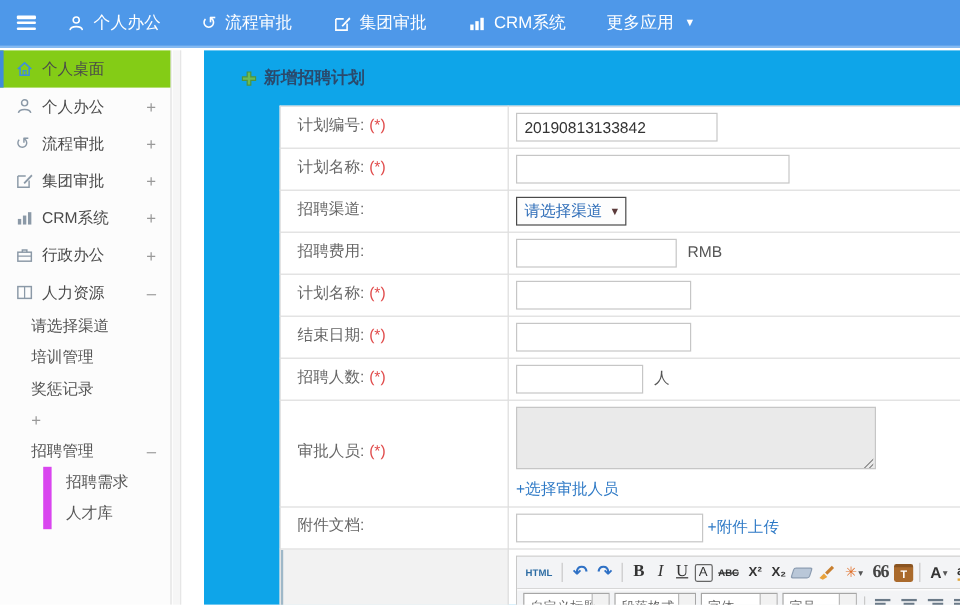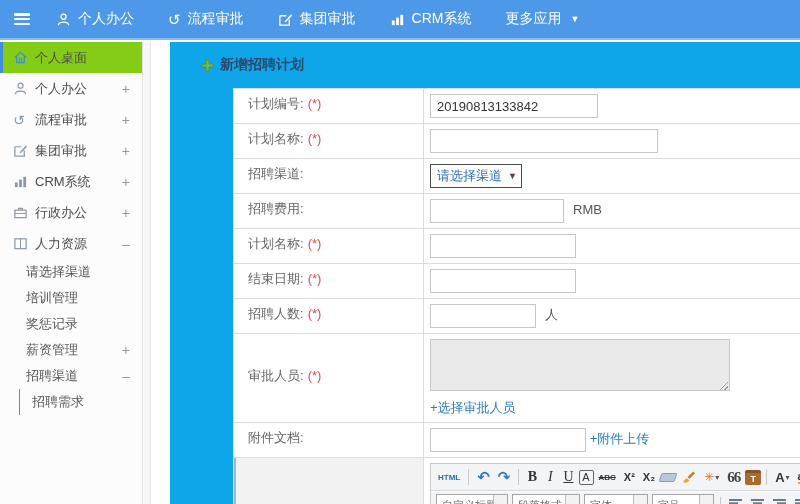--- a/index.html
+++ b/index.html
@@ -29,21 +29,21 @@
   .side-item { display: flex; align-items: center; height: 31px; padding: 0 12px 0 13px; cursor: pointer; }
   .side-item .sicon { width: 22px; color: #8b99a7; font-size: 14px; display: flex; align-items: center; }
   .side-item .slabel { flex: 1; }
   .expander { color: #999; font-size: 14px; }
   .side-item.active { background: #84cc16; border-left: 3px solid #3f8cdd; padding-left: 10px; }
   .side-item.active .sicon { color: #3f8cdd; }
   .side-sub { }
   .sub-item { display: flex; align-items: center; height: 26px; padding: 0 12px 0 26px;
     color: #555; cursor: pointer; }
   .sub-item .slabel { flex: 1; }
-  .side-l3 { margin-left: 19px; border-left: 1px solid #d946ef; text-align: center; }
+  .side-l3 { margin-left: 36px; border-left: 7px solid #d946ef; text-align: center; }
   .l3-item { height: 26px; display: flex; align-items: center; padding-left: 12px;
     color: #555; cursor: pointer; }
 
   
   .main { position: absolute; left: 152px; top: 42px; right: 0; bottom: 0; background: #0ea5e9; margin-left: 18px; }
   .page-title { margin: 14px 0 0 31px; display: flex; align-items: center; gap: 6px;
     font-size: 14px; font-weight: bold; color: #2a4a6d; }
 
   table.form { border-collapse: collapse; margin: 14px 0 0 63px; width: 700px;
     background: #fff; table-layout: fixed; font-size: 13px; }
@@ -225,30 +225,32 @@
     <div class="sub-item">
       <span class="slabel">请选择渠道</span>
     </div>
     <div class="sub-item">
       <span class="slabel">培训管理</span>
     </div>
     <div class="sub-item">
       <span class="slabel">奖惩记录</span>
     </div>
     <div class="sub-item">
-      <span class="slabel">薪资管理</span>
       <span class="expander">+</span>
     </div>
     <div class="sub-item">
-      <span class="slabel">招聘渠道</span>
+      <span class="slabel">招聘管理</span>
       <span class="expander">–</span>
     </div>
     <div class="side-l3">
       <div class="l3-item">
         <span>招聘需求</span>
+      </div>
+      <div class="l3-item">
+        <span>人才库</span>
       </div>
     </div>
   </div>
 </aside>
 <div class="gapcol"></div>
 
 <main class="main">
   <div class="page-title">
     <span>
       <svg class="icon-svg" width="13" height="13" viewBox="0 0 13 13">

